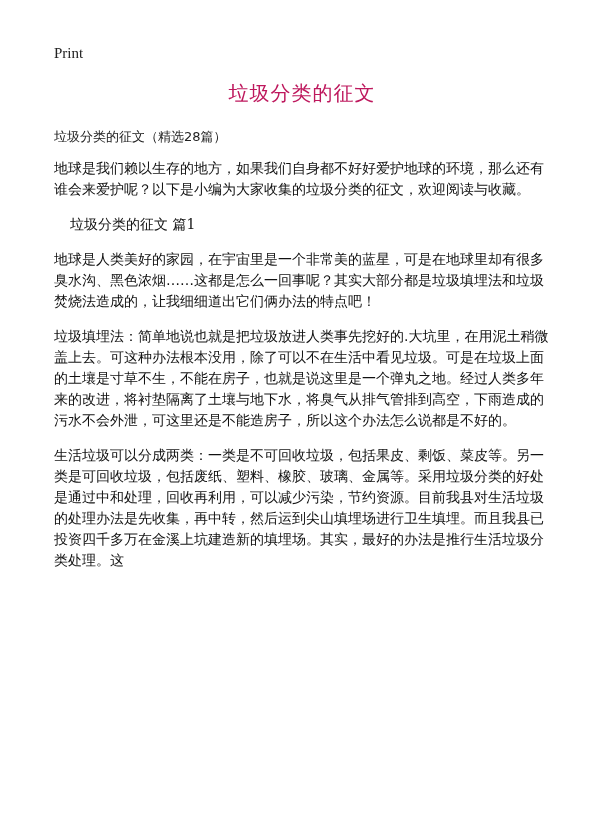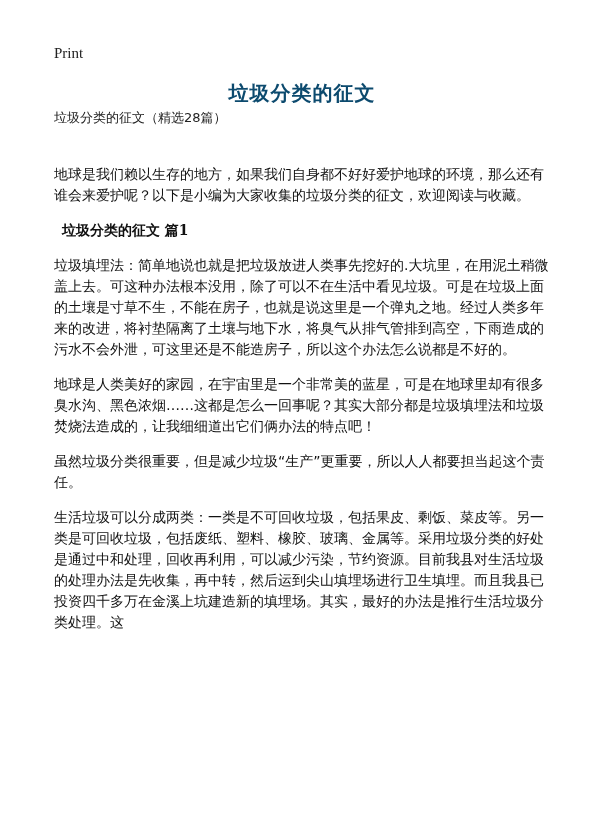--- a/index.html
+++ b/index.html
@@ -1,40 +1,39 @@
 <!DOCTYPE html>
 <html><head>
 <meta charset="utf-8">
 <style>
   html, body { margin: 0; padding: 0; background: #ffffff; }
   body { width: 600px; height: 828px; overflow: hidden; position: relative;
          font-family: "DejaVu Sans", "Liberation Sans", sans-serif; color: #111; }
   .page { position: absolute; left: 54px; top: 0; width: 496px; }
   .print { position: absolute; top: 45px; left: 0; font-family: "Liberation Serif", "DejaVu Serif", serif; font-size: 15px; color: #222; }
-  .title { position: absolute; top: 80px; left: 0; width: 496px; text-align: center; font-size: 20px; font-weight: bold; color: #0c4a6e; margin: 0; letter-spacing: 1px; }
-  .subtitle { position: absolute; top: 109px; left: 0; font-size: 13px; color: #222; }
+  .title { position: absolute; top: 80px; left: 0; width: 496px; text-align: center; font-size: 20px; font-weight: normal; color: #be185d; margin: 0; letter-spacing: 1px; }
+  .subtitle { position: absolute; top: 128px; left: 0; font-size: 13px; color: #222; }
   .content { position: absolute; top: 150px; left: 0; width: 496px; }
-  p { margin: 14px 0 14px 0; font-size: 14px; line-height: 21px; text-align: left; word-break: break-all; }
-  h2 { margin: 0 0 14px 8px; font-size: 14px; line-height: 21px; font-weight: bold; font-family: "DejaVu Serif", "Liberation Serif", serif; }
+  p { margin: 8px 0 14px 0; font-size: 14px; line-height: 21px; text-align: left; word-break: break-all; }
+  h2 { margin: 0 0 14px 16px; font-size: 14px; line-height: 21px; font-weight: normal; font-family: "DejaVu Serif", "Liberation Serif", serif; }
 </style>
 </head>
 <body>
 
 <div class="page">
   <div class="print">Print</div>
   <h1 class="title">垃圾分类的征文</h1>
   <div class="subtitle">垃圾分类的征文（精选28篇）</div>
 
   <div class="content">
     <p>地球是我们赖以生存的地方，如果我们自身都不好好爱护地球的环境，那么还有谁会来爱护呢？以下是小编为大家收集的垃圾分类的征文，欢迎阅读与收藏。</p>
 
     <section>
       <h2>垃圾分类的征文 篇1</h2>
+      <p>地球是人类美好的家园，在宇宙里是一个非常美的蓝星，可是在地球里却有很多臭水沟、黑色浓烟……这都是怎么一回事呢？其实大部分都是垃圾填埋法和垃圾焚烧法造成的，让我细细道出它们俩办法的特点吧！</p>
       <p>垃圾填埋法：简单地说也就是把垃圾放进人类事先挖好的.大坑里，在用泥土稍微盖上去。可这种办法根本没用，除了可以不在生活中看见垃圾。可是在垃圾上面的土壤是寸草不生，不能在房子，也就是说这里是一个弹丸之地。经过人类多年来的改进，将衬垫隔离了土壤与地下水，将臭气从排气管排到高空，下雨造成的污水不会外泄，可这里还是不能造房子，所以这个办法怎么说都是不好的。</p>
-      <p>地球是人类美好的家园，在宇宙里是一个非常美的蓝星，可是在地球里却有很多臭水沟、黑色浓烟……这都是怎么一回事呢？其实大部分都是垃圾填埋法和垃圾焚烧法造成的，让我细细道出它们俩办法的特点吧！</p>
-      <p>虽然垃圾分类很重要，但是减少垃圾“生产”更重要，所以人人都要担当起这个责任。</p>
     </section>
 
     <section>
       <p>生活垃圾可以分成两类：一类是不可回收垃圾，包括果皮、剩饭、菜皮等。另一类是可回收垃圾，包括废纸、塑料、橡胶、玻璃、金属等。采用垃圾分类的好处是通过中和处理，回收再利用，可以减少污染，节约资源。目前我县对生活垃圾的处理办法是先收集，再中转，然后运到尖山填埋场进行卫生填埋。而且我县已投资四千多万在金溪上坑建造新的填埋场。其实，最好的办法是推行生活垃圾分类处理。这</p>
     </section>
   </div>
 </div>
 
 </body></html>

